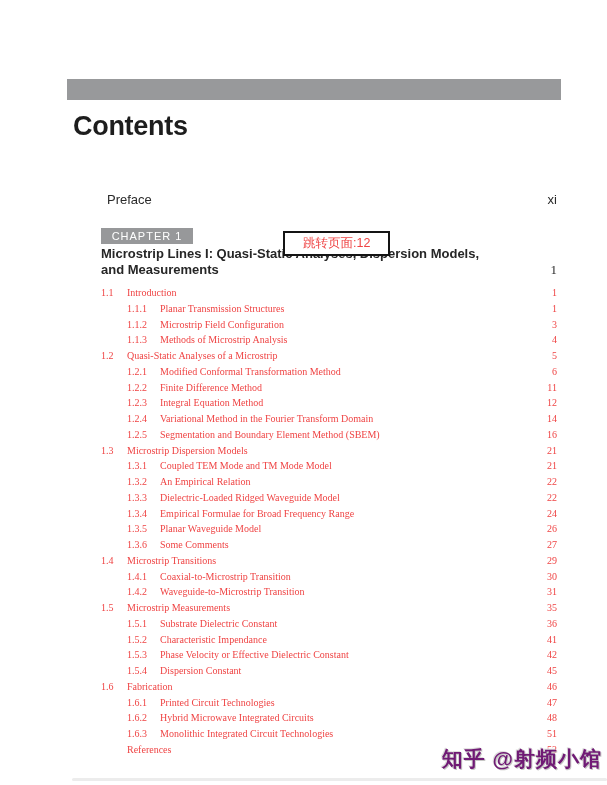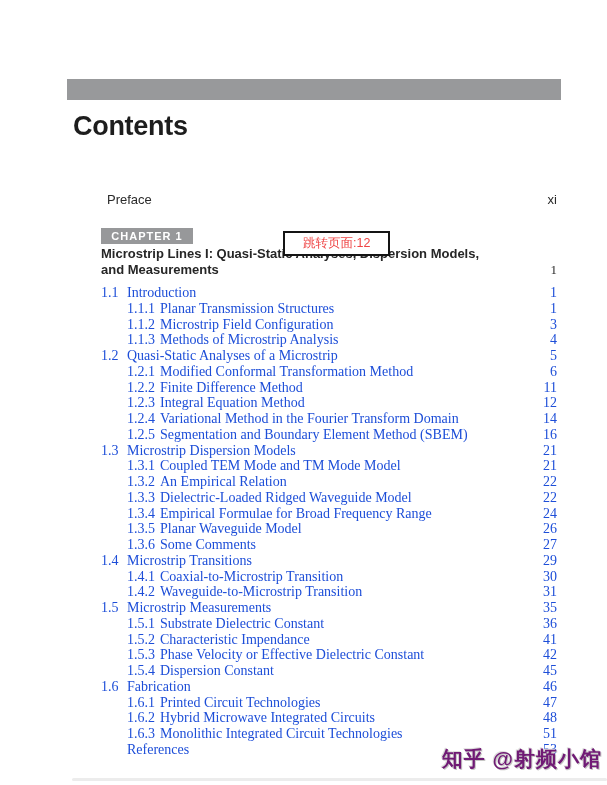--- a/index.html
+++ b/index.html
@@ -23,35 +23,35 @@
     position:absolute;left:101px;top:192px;width:456px;
     display:flex;justify-content:space-between;align-items:baseline;
     font-family:"Liberation Sans", sans-serif;
     font-size:13px;color:#2a2a2a;
   }
   .preface-row .pf-title{margin-left:6px;}
 
   .chapter-badge{
     position:absolute;left:101px;top:228px;height:16px;min-width:92px;
     box-sizing:border-box;background:#97989a;color:#ffffff;
-    font-family:"Liberation Sans", sans-serif;font-size:11px;font-weight:700;
+    font-family:"Liberation Sans", sans-serif;font-size:11px;font-weight:400;
     letter-spacing:1px;line-height:16px;text-align:center;padding:0 8px;
   }
 
   .chapter-title{
     position:absolute;left:101px;top:246px;width:456px;
     font-family:"Liberation Sans", sans-serif;
     font-size:13px;font-weight:600;color:#262626;line-height:16px;
   }
   .ct-line2{display:flex;justify-content:space-between;align-items:baseline;}
   .ct-page{font-family:"Liberation Serif", serif;font-weight:400;font-size:12.9px;color:#2b2b2b;}
 
   .toc-rows{
     position:absolute;left:101px;top:285px;width:456px;
-    font-size:14px;color:#1d4ed8;
+    font-size:10px;color:#ef4444;
   }
   .toc-row{display:flex;align-items:baseline;height:15.75px;line-height:15.75px;}
   .toc-row .num{flex:0 0 auto;}
   .toc-row.lvl1 .num{width:26px;}
   .toc-row.lvl2{padding-left:26px;align-items:center;}
   .toc-row.lvl2 .num{width:33px;}
   .toc-row .title{flex:1 1 auto;}
   .toc-row .pg{flex:0 0 auto;text-align:right;}
 
   .tooltip{

